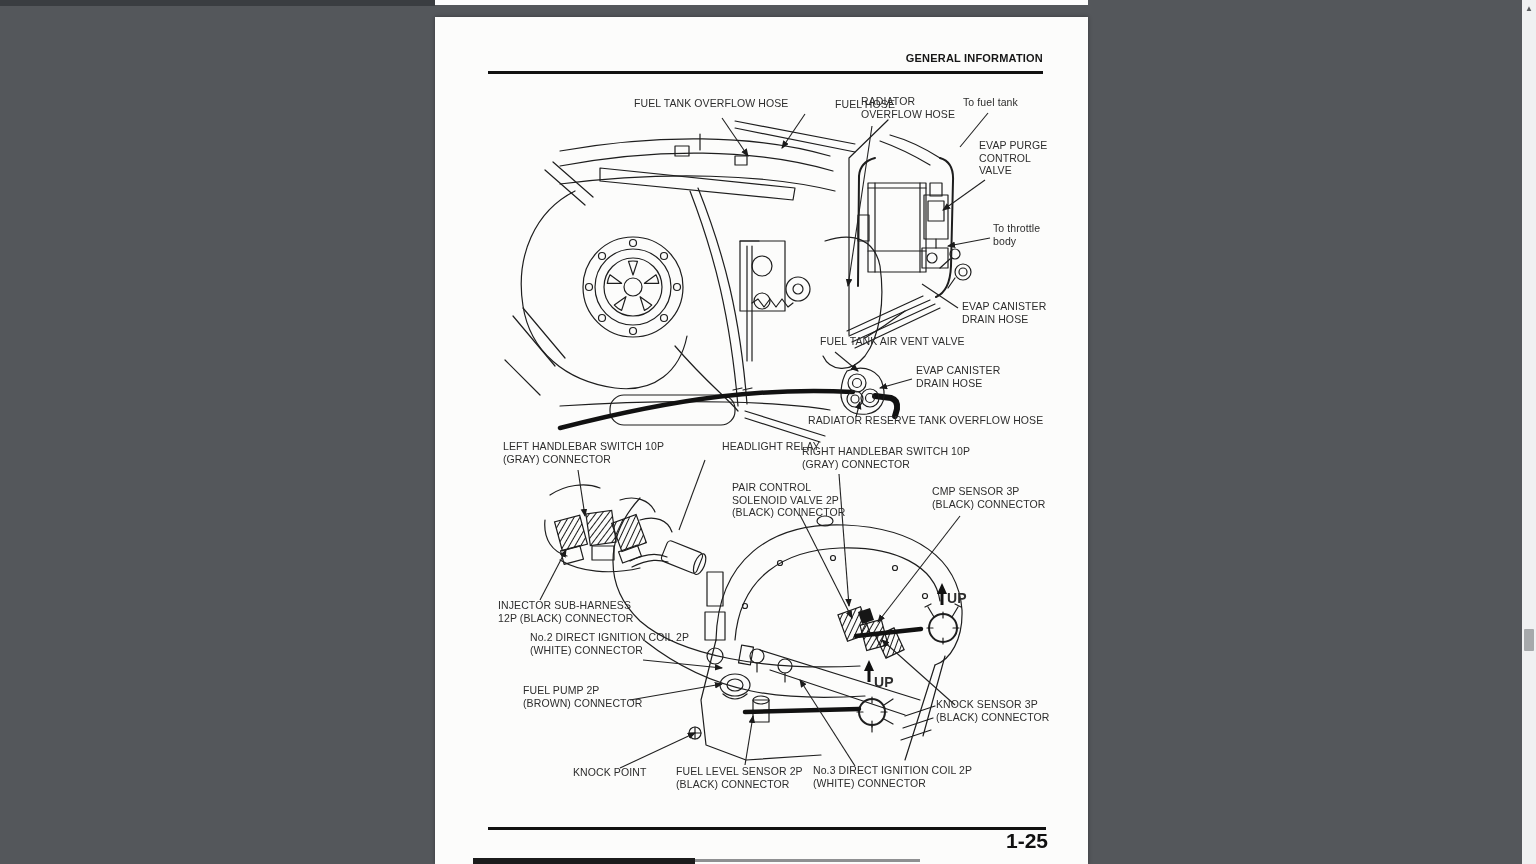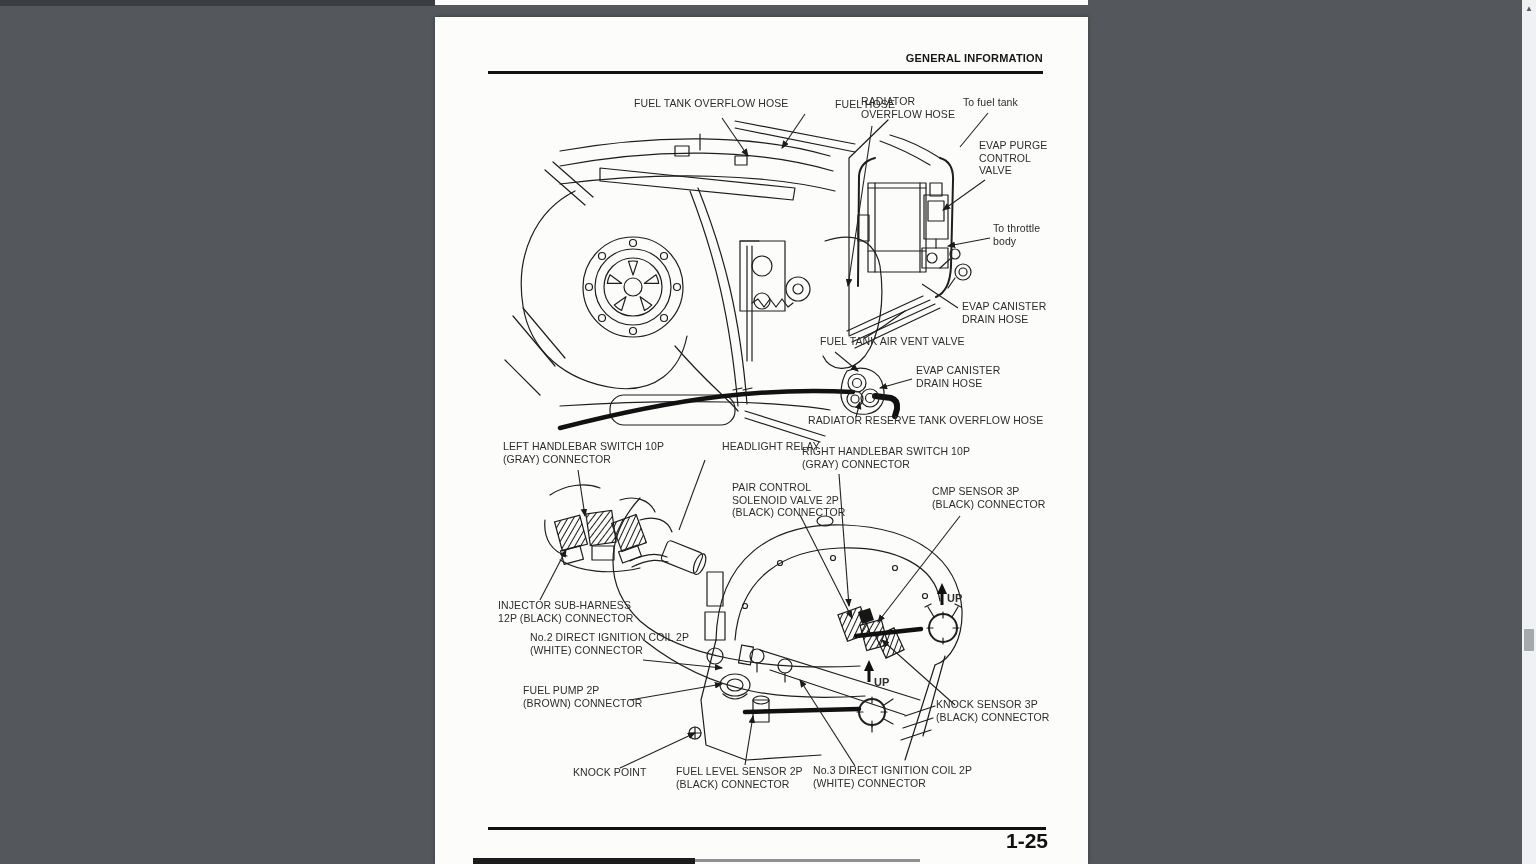--- a/index.html
+++ b/index.html
@@ -9,21 +9,21 @@
   .prev-page{position:absolute;left:435px;top:0;width:653px;height:5px;background:#fdfdfd;}
   .page{position:absolute;left:435px;top:17px;width:653px;height:847px;background:#fcfcfb;box-shadow:0 0 4px rgba(0,0,0,.35);}
   .page-title{position:absolute;top:35px;right:45px;font-size:11px;font-weight:700;color:#161616;letter-spacing:.2px;}
   .header-rule{position:absolute;left:53px;top:54px;width:555px;height:3px;background:#111;}
   .footer-rule{position:absolute;left:53px;top:810px;width:558px;height:3px;background:#111;}
   .page-number{position:absolute;top:812px;right:40px;font-size:21px;font-weight:700;color:#111;}
   .nextpage-bar{position:absolute;left:38px;top:841px;width:222px;height:6px;background:#1c1c1c;}
   .nextpage-line{position:absolute;left:260px;top:842px;width:225px;height:3px;background:#8f9092;}
   svg.art{position:absolute;left:0;top:0;width:1536px;height:864px;pointer-events:none;}
   .label{position:absolute;font-size:10.5px;line-height:12.5px;color:#2d2d2d;white-space:pre-line;letter-spacing:.1px;}
-  .label.small{font-size:11px;font-weight:700;line-height:10px;}
+  .label.small{font-size:14px;font-weight:700;line-height:10px;}
   .scrollbar{position:absolute;right:0;top:0;width:14px;height:864px;background:#f0f1f2;}
   .scroll-arrow{position:absolute;left:0;top:0;width:14px;height:16px;display:flex;align-items:center;justify-content:center;font-size:8px;color:#5a5d60;cursor:default;}
   .scroll-thumb{position:absolute;left:2px;top:629px;width:10px;height:22px;background:#a6a9ab;border-radius:1px;}
   .k{stroke:#1e1e1e;fill:none;stroke-width:1.2;stroke-linecap:round;stroke-linejoin:round;}
   .k2{stroke:#1e1e1e;fill:none;stroke-width:2;stroke-linecap:round;}
   .thick{stroke:#111;fill:none;stroke-width:4.5;stroke-linecap:round;}
   .lead{stroke:#222;fill:none;stroke-width:1.1;}
 </style>
 </head>
 <body>

